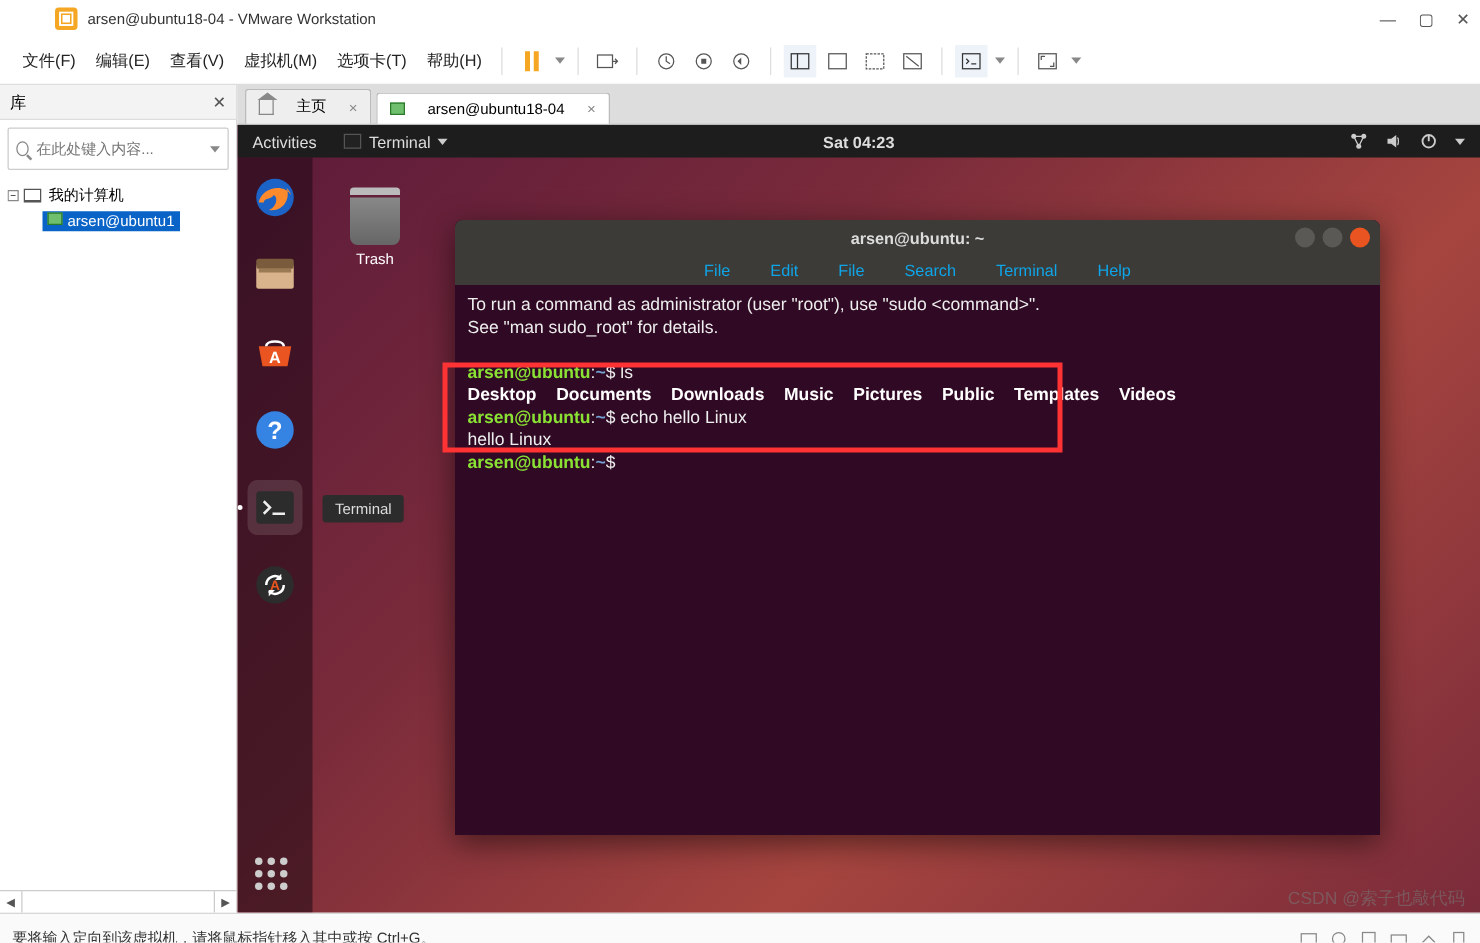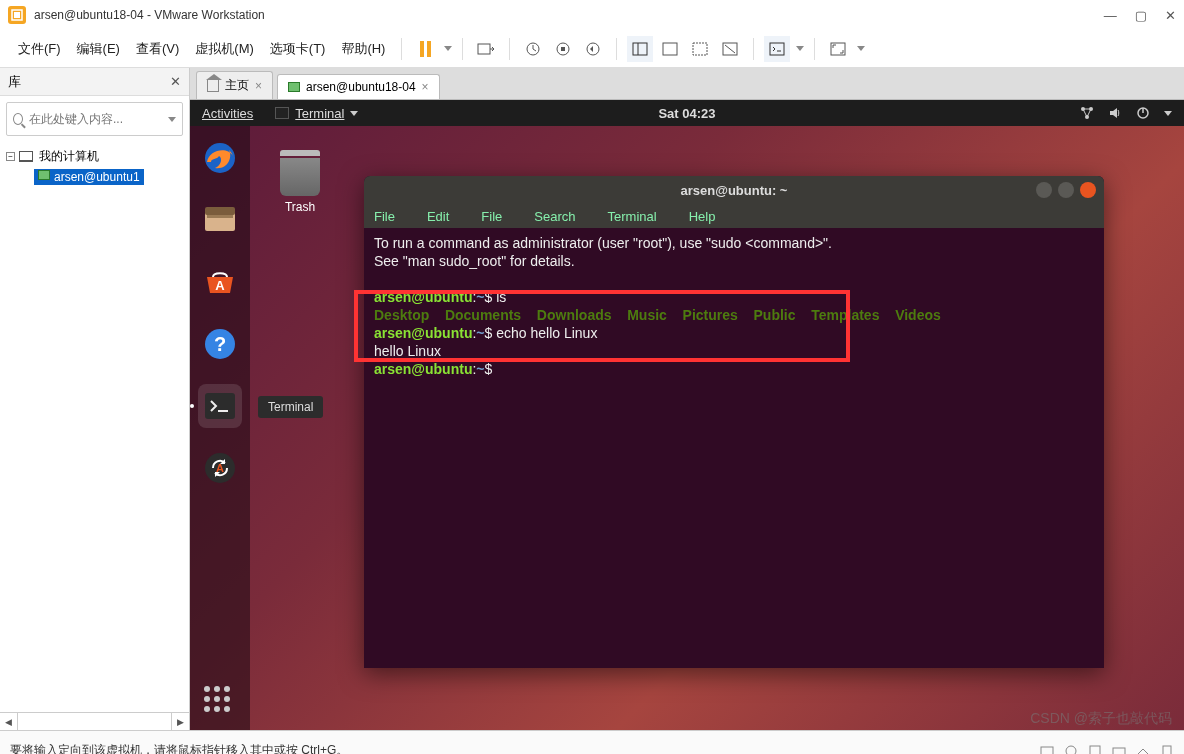--- a/index.html
+++ b/index.html
@@ -1,19 +1,19 @@
 <!DOCTYPE html>
 <html><head>
 <meta charset="utf-8">
 <style>
 * { margin:0; padding:0; box-sizing:border-box; font-family:"Segoe UI","Microsoft YaHei",sans-serif; }
 body { width:1184px; height:754px; background:#fff; overflow:hidden; position:relative; font-size:13px; }
 
 
-.vm-title { height:30px; display:flex; align-items:center; padding:0 8px; gap:8px; background:#fff; }
+.vm-title { height:30px; display:flex; align-items:center; padding:0 8px; gap:8px; background:#fff;margin-left:36px; }
 .vm-logo { width:18px; height:18px; background:#f5a623; border-radius:3px; display:flex; align-items:center; justify-content:center; }
 .vm-logo svg{width:12px;height:12px;}
 .vm-title-text { font-size:12px; color:#333; }
 .win-ctrl { margin-left:auto; display:flex; gap:18px; color:#555; font-size:13px; }
 .win-ctrl span{cursor:default;}
 
 
 .vm-menu { height:38px; display:flex; align-items:center; padding:0 12px; gap:4px; border-bottom:1px solid #ddd; }
 .vm-menu-item { font-size:13px; color:#222; padding:4px 6px; }
 .vm-sep { width:1px; height:22px; background:#ddd; margin:0 6px; }
@@ -40,29 +40,29 @@
 .pc-ico{width:14px;height:11px;border:1px solid #555;border-bottom:2px solid #555;margin-right:2px;}
 .vm-node{background:#0a64c8;color:#fff;padding:1px 4px;display:flex;gap:4px;}
 .vm-node-ico{width:12px;height:10px;background:#6fbf6f;border:1px solid #2a7a2a;}
 .lib-scroll{margin-top:auto;height:18px;border-top:1px solid #ccc;display:flex;}
 .lib-scroll .arrow{width:18px;border-right:1px solid #ccc;display:flex;align-items:center;justify-content:center;font-size:9px;color:#555;}
 .lib-scroll .arrow:last-child{border-right:none;border-left:1px solid #ccc;margin-left:auto;}
 
 
 .content { flex:1; display:flex; flex-direction:column; background:#eee; min-width:0;}
 .tabs { height:32px; display:flex; align-items:flex-end; padding-left:6px; gap:4px; background:#ddd; border-bottom:1px solid #bbb;}
-.tab { background:#fff; border:1px solid #bbb; border-bottom:none; padding:5px 10px; font-size:12px; display:flex; align-items:center; gap:6px; border-radius:3px 3px 0 0;}
+.tab { background:#fff; border:1px solid #bbb; border-bottom:none; padding:5px 10px; font-size:12px; display:flex; align-items:center; gap:18px; border-radius:3px 3px 0 0;}
 .tab.inactive{background:#eee;}
 .tab .x{color:#888;font-size:12px;}
 .home-ico{width:12px;height:12px;border:1.5px solid #888;border-top:none;position:relative;}
 .home-ico:before{content:"";position:absolute;top:-6px;left:-2px;width:0;height:0;border-left:8px solid transparent;border-right:8px solid transparent;border-bottom:6px solid #888;}
 
 
 .guest { flex:1; background:linear-gradient(135deg,#5b1a3a 0%,#7a2b3a 35%,#a6453f 65%,#7a2b3a 100%); position:relative; overflow:hidden; min-height:0;}
-.topbar { height:26px; background:#1d1d1d; display:flex; align-items:center; color:#ddd; font-size:13px; padding:0 12px;text-decoration:underline; }
+.topbar { height:26px; background:#1d1d1d; display:flex; align-items:center; color:#ddd; font-size:13px; padding:0 12px; }
 .topbar .center{position:absolute;left:50%;transform:translateX(-50%);font-weight:600;}
 .topbar .right{margin-left:auto;display:flex;gap:14px;align-items:center;}
 .app-menu{display:flex;align-items:center;gap:6px;margin-left:22px;}
 .app-menu .term-ico{width:14px;height:12px;background:#222;border:1px solid #555;}
 .tri-small{width:0;height:0;border-left:4px solid transparent;border-right:4px solid transparent;border-top:5px solid #ccc;}
 
 
 .dock { position:absolute; left:0; top:26px; bottom:0; width:60px; background:rgba(30,10,20,0.55); display:flex; flex-direction:column; align-items:center; padding-top:10px; gap:18px;}
 .dock-item{width:44px;height:44px;border-radius:8px;display:flex;align-items:center;justify-content:center;position:relative;}
 .dock-item.active{background:rgba(255,255,255,0.12);}
@@ -79,25 +79,25 @@
 
 .tooltip{position:absolute;left:68px;top:296px;background:#2c2c2c;color:#ddd;padding:4px 10px;border-radius:3px;font-size:12px;}
 
 
 .term-win{position:absolute;left:174px;top:76px;width:740px;background:#300a24;border-radius:6px 6px 0 0;box-shadow:0 6px 24px rgba(0,0,0,0.5);}
 .term-title{height:28px;background:#3c3b37;border-radius:6px 6px 0 0;display:flex;align-items:center;color:#ddd;font-size:13px;position:relative;}
 .term-title-text{position:absolute;left:50%;transform:translateX(-50%);font-weight:600;}
 .term-btns{margin-left:auto;display:flex;gap:6px;padding-right:8px;}
 .term-btn{width:16px;height:16px;border-radius:50%;background:#5a5955;}
 .term-btn.close{background:#e95420;}
-.term-menu{height:24px;display:flex;align-items:center;gap:32px;padding:0 10px;color:#86efac;font-size:13px;background:#3c3b37;}
+.term-menu{height:24px;display:flex;align-items:center;gap:32px;padding:0 10px;color:#0ea5e9;font-size:13px;background:#3c3b37;justify-content:center;}
 .term-body{padding:6px 10px 90px;font-family:"Ubuntu Mono","Consolas",monospace;font-size:14px;line-height:18px;color:#eee;white-space:pre;position:relative;min-height:440px;}
 .tp{color:#8ae234;font-weight:600;}
 .tc{color:#729fcf;font-weight:600;}
-.dir{color:#4d7c0f;font-weight:600;margin-top:27px;}
+.dir{color:#ffffff;font-weight:600;margin-top:27px;}
 .red-box{position:absolute;left:-10px;top:62px;width:496px;height:72px;border:4px solid #f33;}
 
 
 .status { height:40px; border-top:1px solid #ccc; display:flex; align-items:center; padding:0 10px; font-size:12px; color:#333; background:#fafafa;}
 .status .right-ico{margin-left:auto;display:flex;gap:10px;color:#888;}
 .watermark{position:absolute;right:12px;bottom:26px;color:rgba(120,120,120,0.55);font-size:14px;}
 
 svg{display:block;}
 </style>
 </head>

